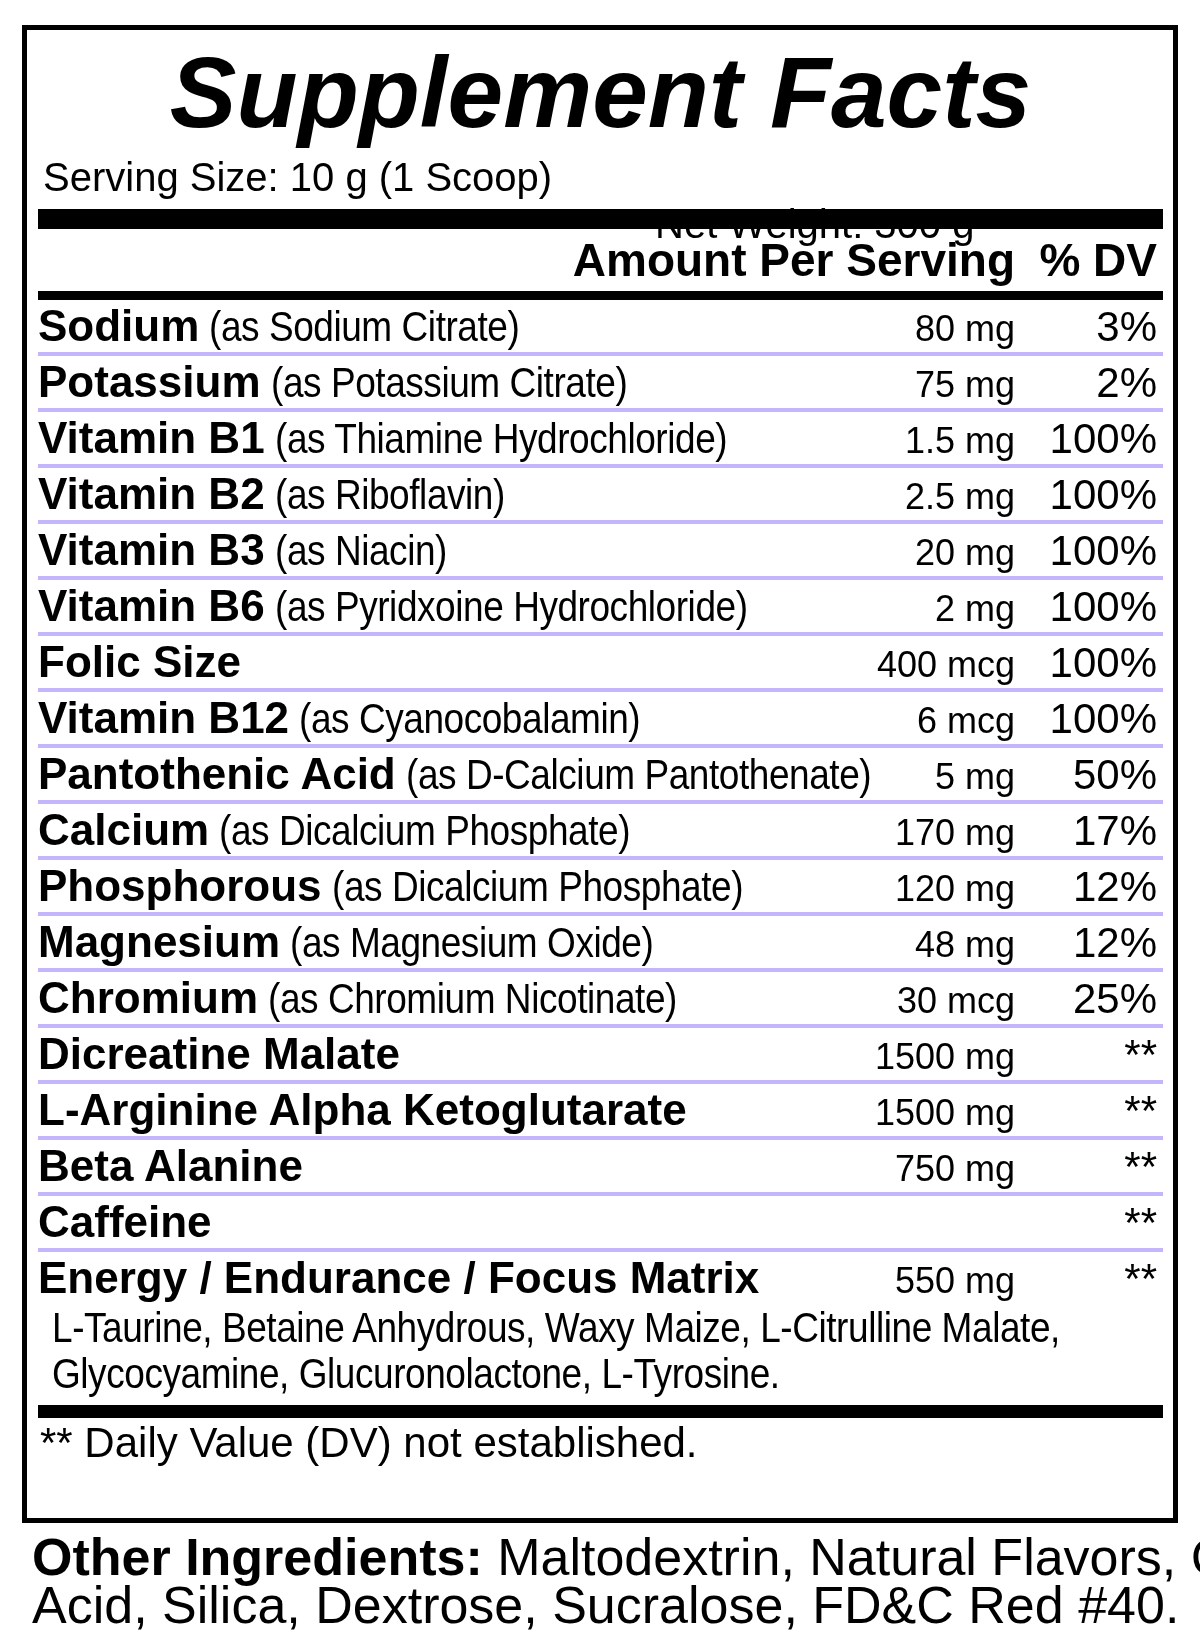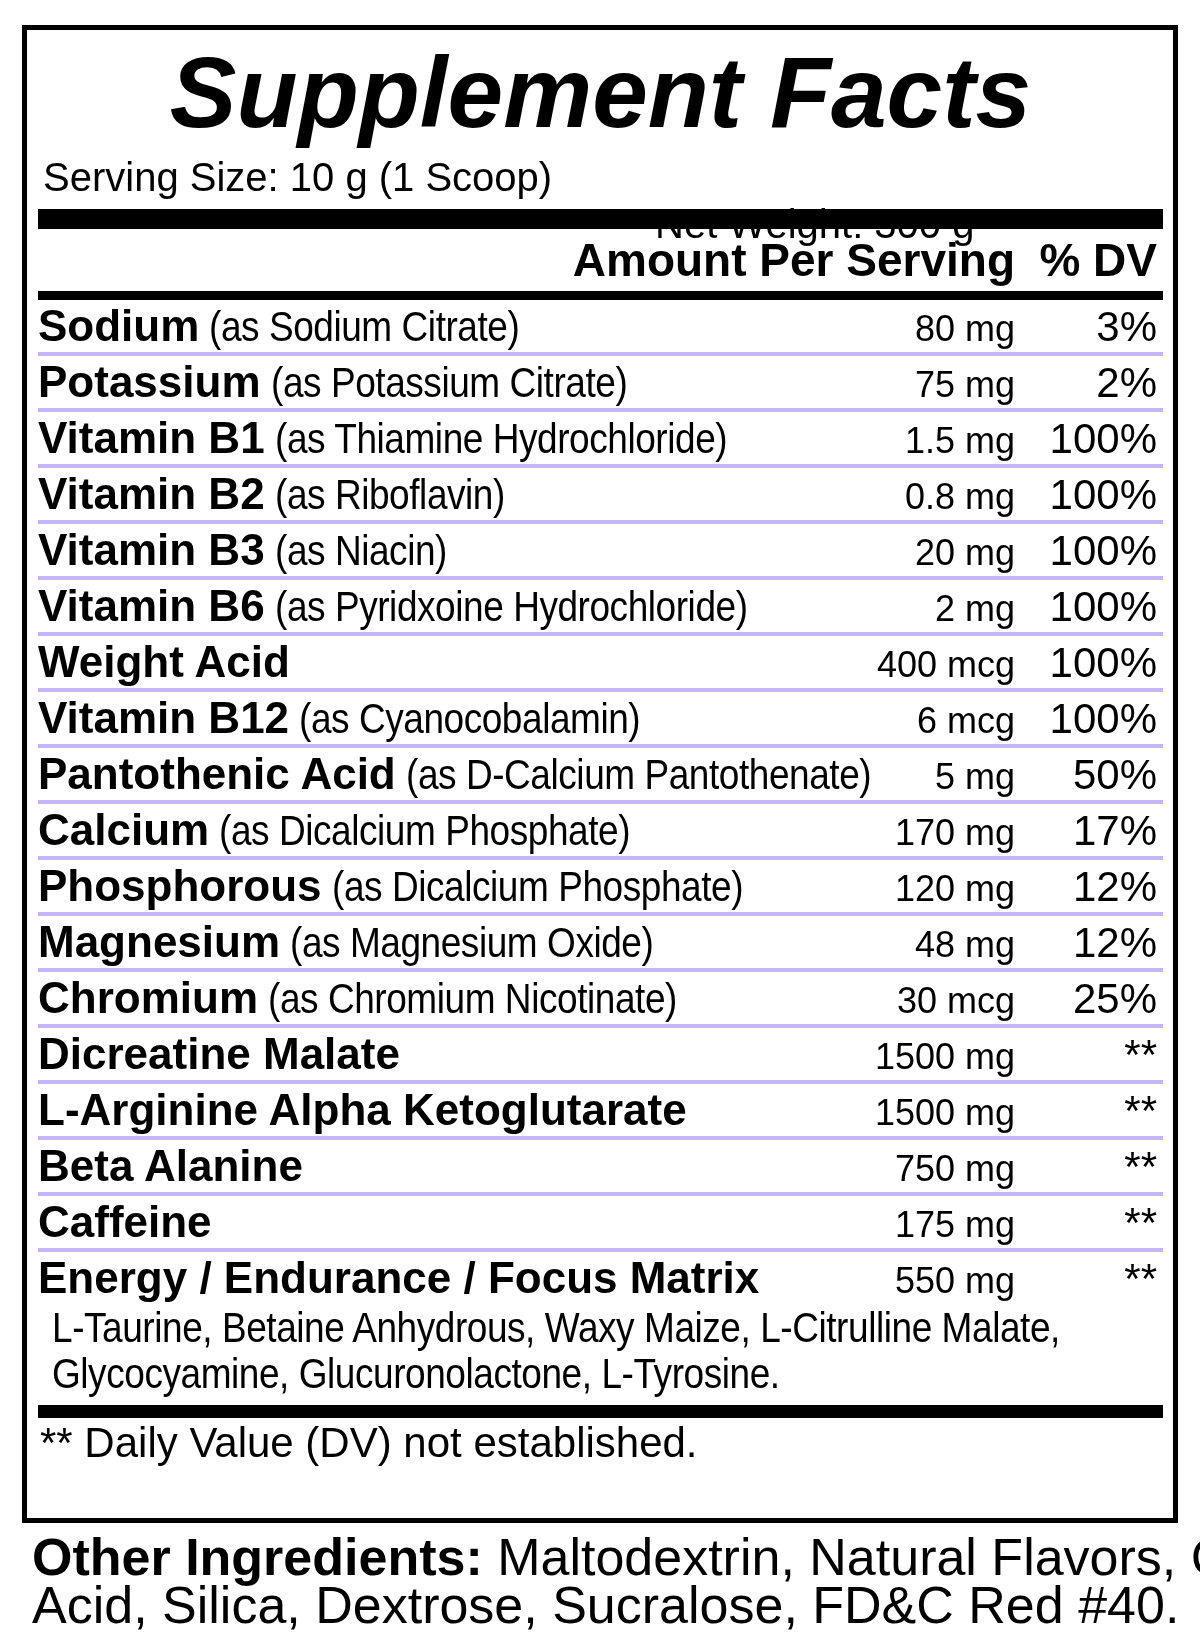--- a/index.html
+++ b/index.html
@@ -136,35 +136,35 @@
       <div class="amt">75 mg</div>
       <div class="dvc">2%</div>
     </div>
     <div class="row">
       <div class="nm"><span>Vitamin B1</span><span class="dt">(as Thiamine Hydrochloride)</span></div>
       <div class="amt">1.5 mg</div>
       <div class="dvc">100%</div>
     </div>
     <div class="row">
       <div class="nm"><span>Vitamin B2</span><span class="dt">(as Riboflavin)</span></div>
-      <div class="amt">0.8 mg</div>
+      <div class="amt">2.5 mg</div>
       <div class="dvc">100%</div>
     </div>
     <div class="row">
       <div class="nm"><span>Vitamin B3</span><span class="dt">(as Niacin)</span></div>
       <div class="amt">20 mg</div>
       <div class="dvc">100%</div>
     </div>
     <div class="row">
       <div class="nm"><span>Vitamin B6</span><span class="dt">(as Pyridxoine Hydrochloride)</span></div>
       <div class="amt">2 mg</div>
       <div class="dvc">100%</div>
     </div>
     <div class="row">
-      <div class="nm"><span>Weight Acid</span><span class="dt"></span></div>
+      <div class="nm"><span>Folic Size</span><span class="dt"></span></div>
       <div class="amt">400 mcg</div>
       <div class="dvc">100%</div>
     </div>
     <div class="row">
       <div class="nm"><span>Vitamin B12</span><span class="dt">(as Cyanocobalamin)</span></div>
       <div class="amt">6 mcg</div>
       <div class="dvc">100%</div>
     </div>
     <div class="row">
       <div class="nm"><span>Pantothenic Acid</span><span class="dt">(as D-Calcium Pantothenate)</span></div>
@@ -201,21 +201,20 @@
       <div class="amt">1500 mg</div>
       <div class="dvc">**</div>
     </div>
     <div class="row">
       <div class="nm"><span>Beta Alanine</span><span class="dt"></span></div>
       <div class="amt">750 mg</div>
       <div class="dvc">**</div>
     </div>
     <div class="row">
       <div class="nm"><span>Caffeine</span><span class="dt"></span></div>
-      <div class="amt">175 mg</div>
       <div class="dvc">**</div>
     </div>
     <div class="row last">
       <div class="nm"><span>Energy / Endurance / Focus Matrix</span><span class="dt"></span></div>
       <div class="amt">550 mg</div>
       <div class="dvc">**</div>
     </div>
 
     <div class="subline"><span>L-Taurine, Betaine Anhydrous, Waxy Maize, L-Citrulline Malate,</span></div>
     <div class="subline"><span>Glycocyamine, Glucuronolactone, L-Tyrosine.</span></div>

